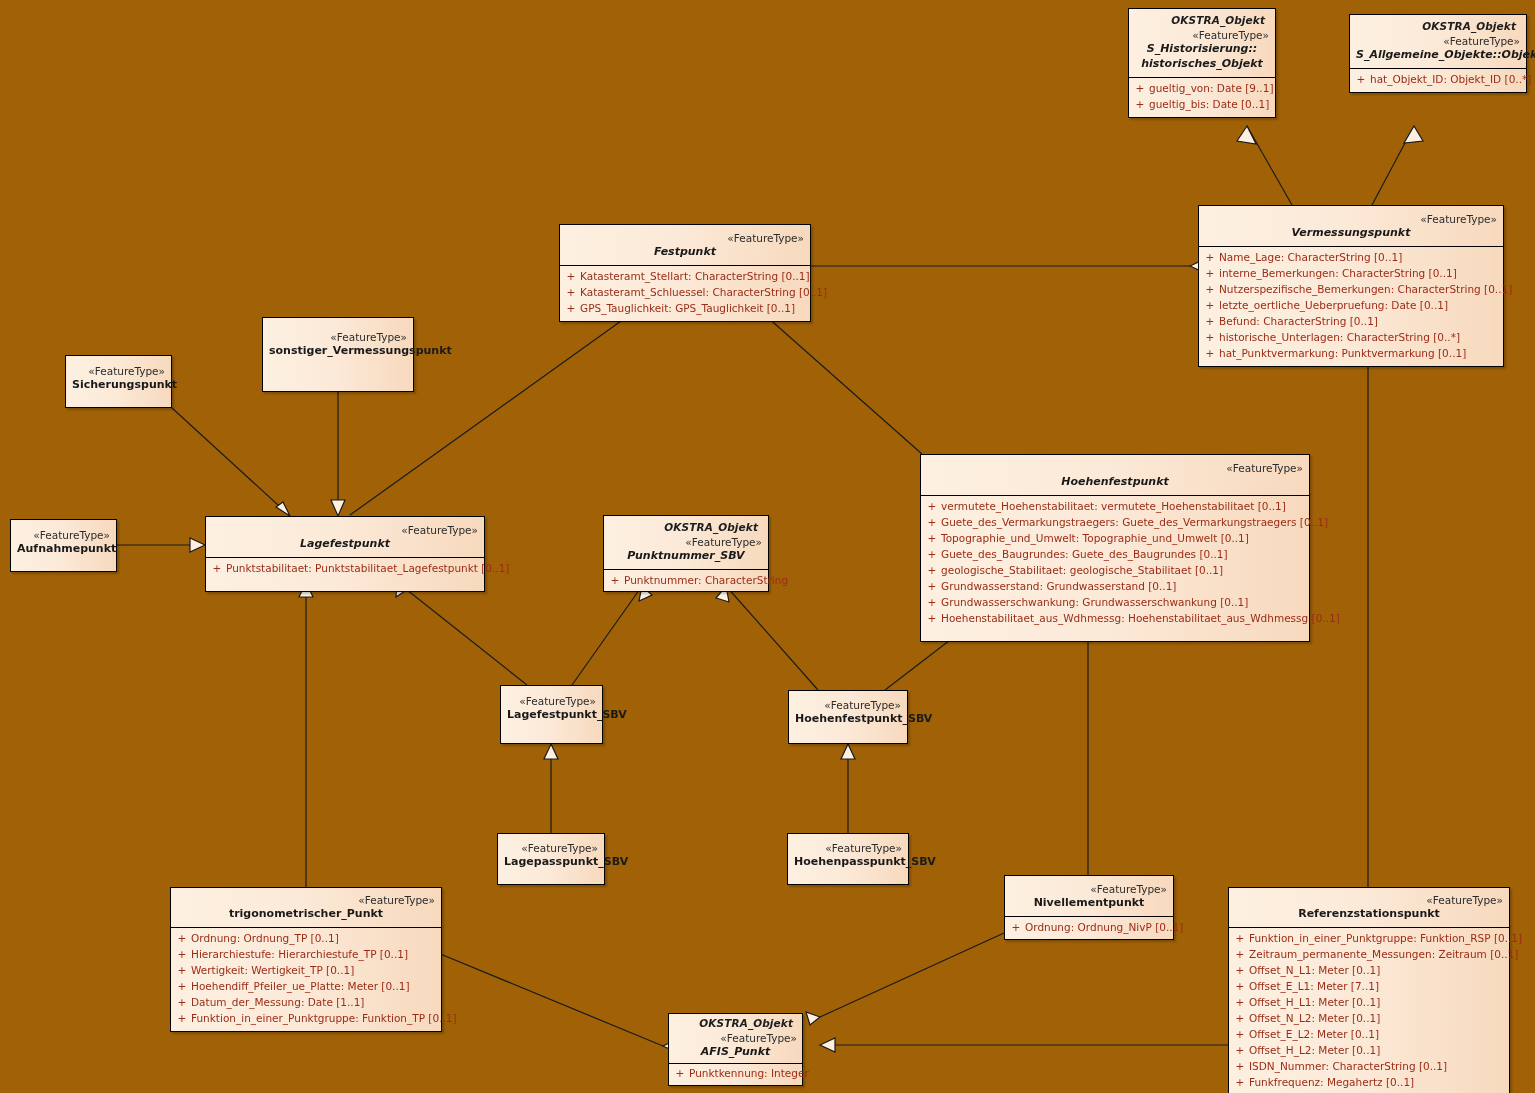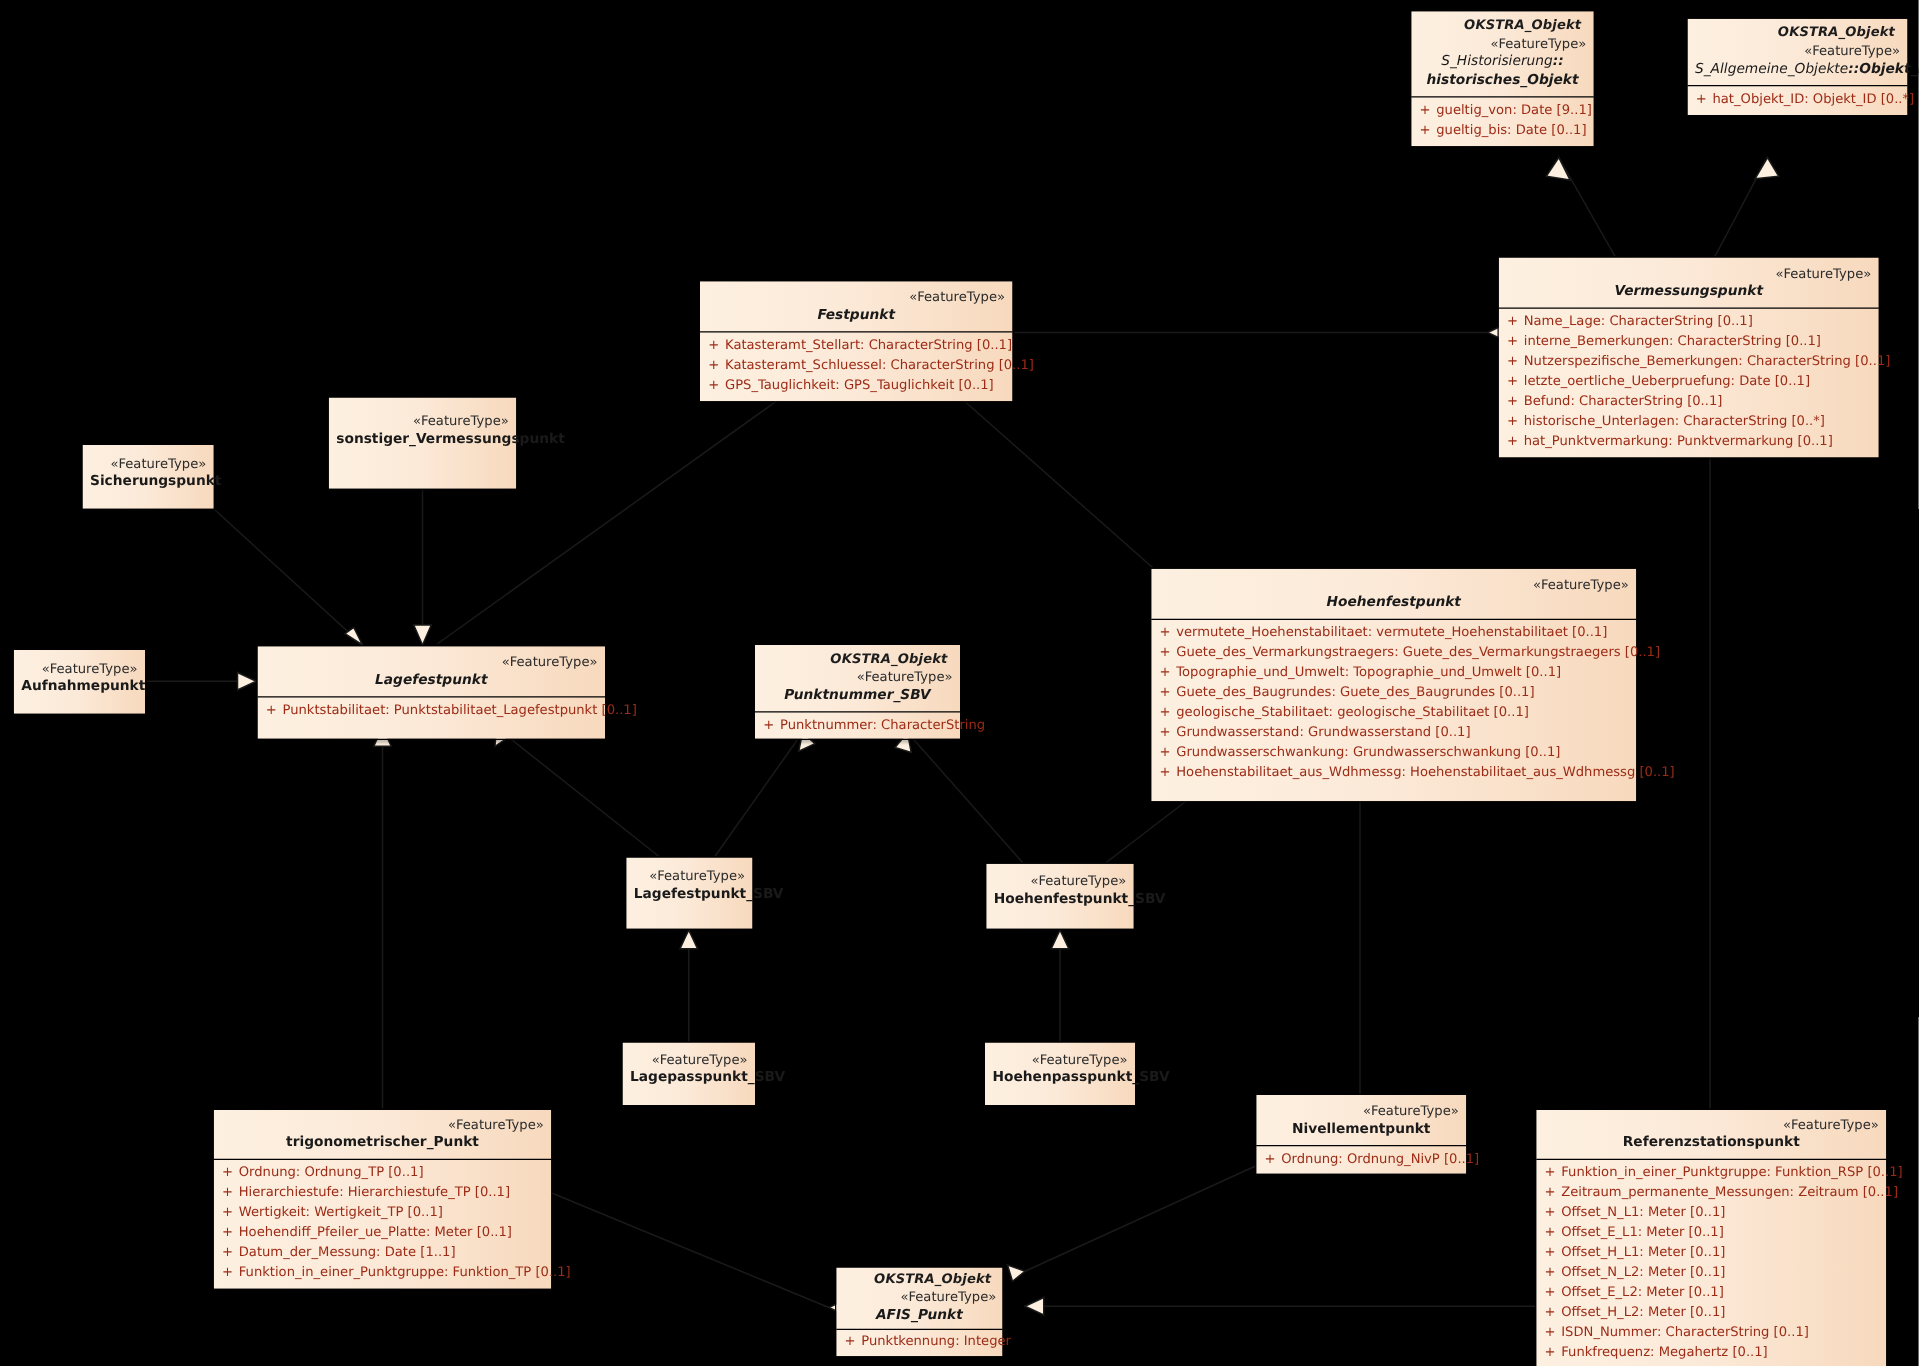--- a/index.html
+++ b/index.html
@@ -3,21 +3,21 @@
 <meta charset="utf-8">
 <style>
   html,body{margin:0;padding:0;background:#ffffff;}
   body{
     font-family:"DejaVu Sans","Liberation Sans",sans-serif;
     -webkit-font-smoothing:antialiased;
   }
   #canvas{
     position:relative;
     width:1535px;height:1093px;
-    background:#000000;
+    background:#a16207;
     overflow:hidden;
   }
   svg.links{
     position:absolute;left:0;top:0;width:1535px;height:1093px;
     pointer-events:none;
   }
   .cls{
     position:absolute;
     box-sizing:border-box;
     border:1px solid #000000;
@@ -46,21 +46,21 @@
     text-align:right;
   }
   .cls .nm{
     display:block;
     font-size:11px;
     font-weight:bold;
     color:#1a1a1a;
     line-height:1.35;
   }
   .cls .nm.abstract{ font-style:italic; }
-  .cls .nm .pkg{ font-style:italic; font-weight:normal; }
+  .cls .nm .pkg{ font-style:italic; font-weight:bold; }
   .cls .attrs{
     border-top:1px solid #000000;
     padding:3px 2px 4px 2px;
   }
   .cls .attr{
     display:flex;
     align-items:baseline;
     font-size:10.5px;
     color:#9c2b16;
     line-height:1.52;
@@ -413,21 +413,21 @@
       <div class="attr">
           <span class="vis">+</span>
           <span class="txt">Zeitraum_permanente_Messungen: Zeitraum [0..1]</span>
         </div>
       <div class="attr">
           <span class="vis">+</span>
           <span class="txt">Offset_N_L1: Meter [0..1]</span>
         </div>
       <div class="attr">
           <span class="vis">+</span>
-          <span class="txt">Offset_E_L1: Meter [0..1]</span>
+          <span class="txt">Offset_E_L1: Meter [7..1]</span>
         </div>
       <div class="attr">
           <span class="vis">+</span>
           <span class="txt">Offset_H_L1: Meter [0..1]</span>
         </div>
       <div class="attr">
           <span class="vis">+</span>
           <span class="txt">Offset_N_L2: Meter [0..1]</span>
         </div>
       <div class="attr">

